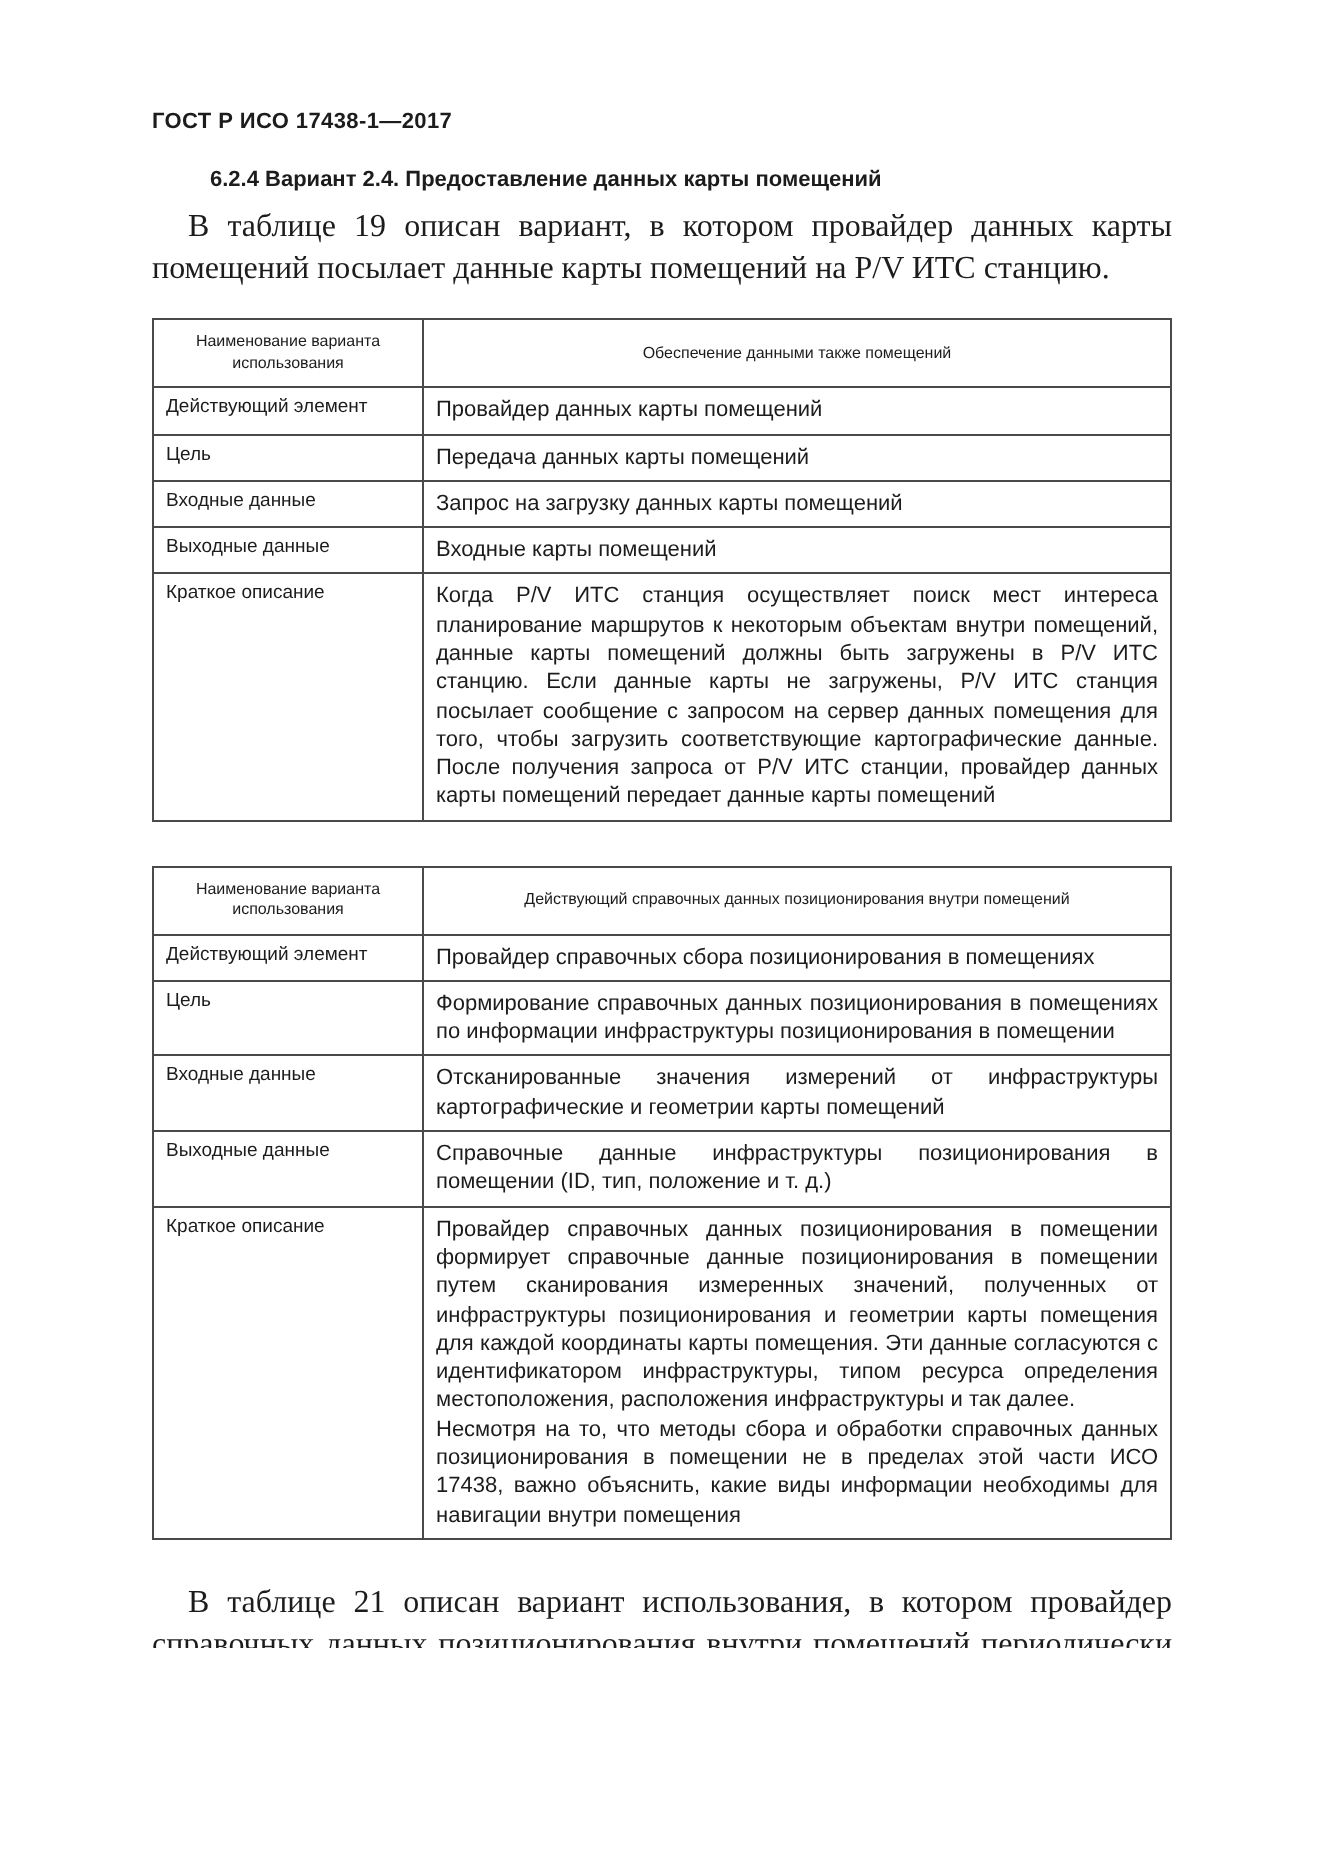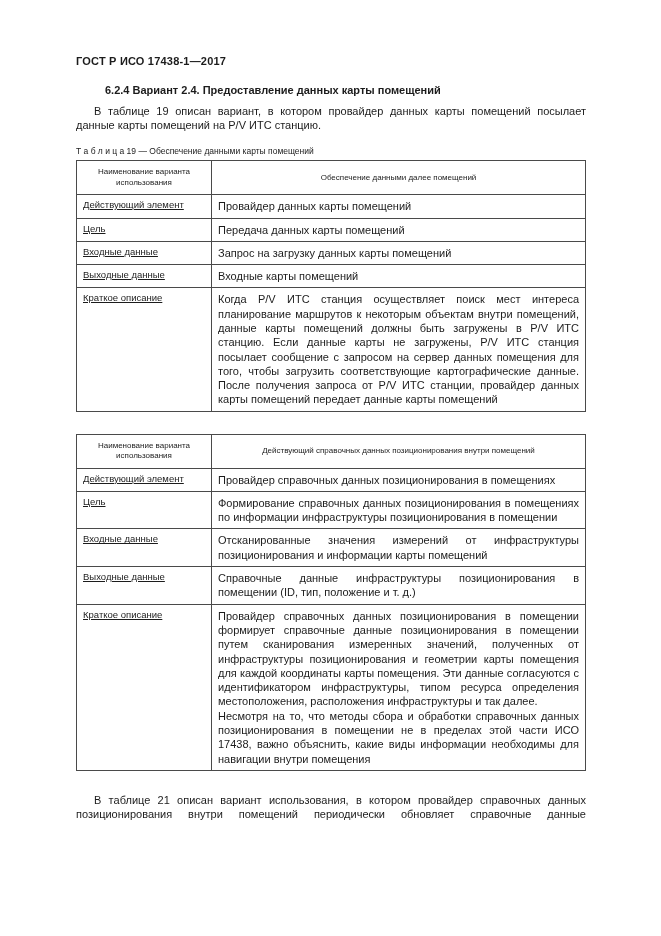--- a/index.html
+++ b/index.html
@@ -26,25 +26,26 @@
   }
   .heading {
     font-size: 11px;
     font-weight: bold;
     margin: 0 0 6px 0;
     text-indent: 29px;
     text-align: justify;
     line-height: 1.35;
   }
   .body-para {
-    font-size: 11px;
+    font-size: 16px;
     line-height: 1.3;
     text-align: justify;
     text-indent: 18px;
     margin: 0 0 14px 0;
+    font-family: Liberation Serif, serif;
   }
   .table-caption {
     font-size: 8.5px;
     margin: 0 0 4px 0;
     color: #222;
   }
   table.use-case-table {
     width: 100%;
     border-collapse: collapse;
     margin-bottom: 22px;
@@ -64,21 +65,20 @@
     vertical-align: middle;
     line-height: 1.3;
     padding: 6px 6px;
   }
   table.use-case-table .col1 { width: 122px; }
   td.label-cell {
     font-size: 9.5px;
     line-height: 1.3;
     padding-top: 6px;
     padding-bottom: 6px;
-    text-decoration: underline;
   }
   td.value-cell {
     font-size: 11px;
     line-height: 1.3;
     text-align: justify;
     white-space: pre-line;
     padding-top: 6px;
     padding-bottom: 6px;
   }
   .section-block { margin-bottom: 0; }
@@ -90,26 +90,25 @@
 </head>
 <body>
 
 <div class="page">
 
   <div class="doc-header">ГОСТ Р ИСО 17438-1—2017</div>
 
   <div class="section-block">
     <h3 class="heading">6.2.4  Вариант 2.4.  Предоставление данных карты помещений</h3>
     <p class="body-para">В таблице 19 описан вариант, в котором провайдер данных карты помещений посылает данные карты помещений на P/V ИТС станцию.</p>
-    <div class="table-caption">Т а б л и ц а  19 — Обеспечение данными карты помещений</div>
     <table class="use-case-table">
       <tbody>
           <tr>
         <th class="col1">Наименование варианта использования</th>
-        <th>Обеспечение данными далее помещений</th>
+        <th>Обеспечение данными также помещений</th>
       </tr>
       <tr>
         <td class="label-cell">Действующий элемент</td>
         <td class="value-cell">Провайдер данных карты помещений</td>
       </tr>
       <tr>
         <td class="label-cell">Цель</td>
         <td class="value-cell">Передача данных карты помещений</td>
       </tr>
       <tr>
@@ -130,29 +129,29 @@
 
   <div class="section-block">
     <table class="use-case-table">
       <tbody>
           <tr>
         <th class="col1">Наименование варианта использования</th>
         <th>Действующий справочных данных позиционирования внутри помещений</th>
       </tr>
       <tr>
         <td class="label-cell">Действующий элемент</td>
-        <td class="value-cell">Провайдер справочных данных позиционирования в помещениях</td>
+        <td class="value-cell">Провайдер справочных сбора позиционирования в помещениях</td>
       </tr>
       <tr>
         <td class="label-cell">Цель</td>
         <td class="value-cell">Формирование справочных данных позиционирования в помещениях по информации инфраструктуры позиционирования в помещении</td>
       </tr>
       <tr>
         <td class="label-cell">Входные данные</td>
-        <td class="value-cell">Отсканированные значения измерений от инфраструктуры позиционирования и информации карты помещений</td>
+        <td class="value-cell">Отсканированные значения измерений от инфраструктуры картографические и геометрии карты помещений</td>
       </tr>
       <tr>
         <td class="label-cell">Выходные данные</td>
         <td class="value-cell">Справочные данные инфраструктуры позиционирования в помещении (ID, тип, положение и т. д.)</td>
       </tr>
       <tr>
         <td class="label-cell">Краткое описание</td>
         <td class="value-cell">Провайдер справочных данных позиционирования в помещении формирует справочные данные позиционирования в помещении путем сканирования измеренных значений, полученных от инфраструктуры позиционирования и геометрии карты помещения для каждой координаты карты помещения. Эти данные согласуются с идентификатором инфраструктуры, типом ресурса определения местоположения, расположения инфраструктуры и так далее.
 Несмотря на то, что методы сбора и обработки справочных данных позиционирования в помещении не в пределах этой части ИСО 17438, важно объяснить, какие виды информации необходимы для навигации внутри помещения</td>
       </tr>

